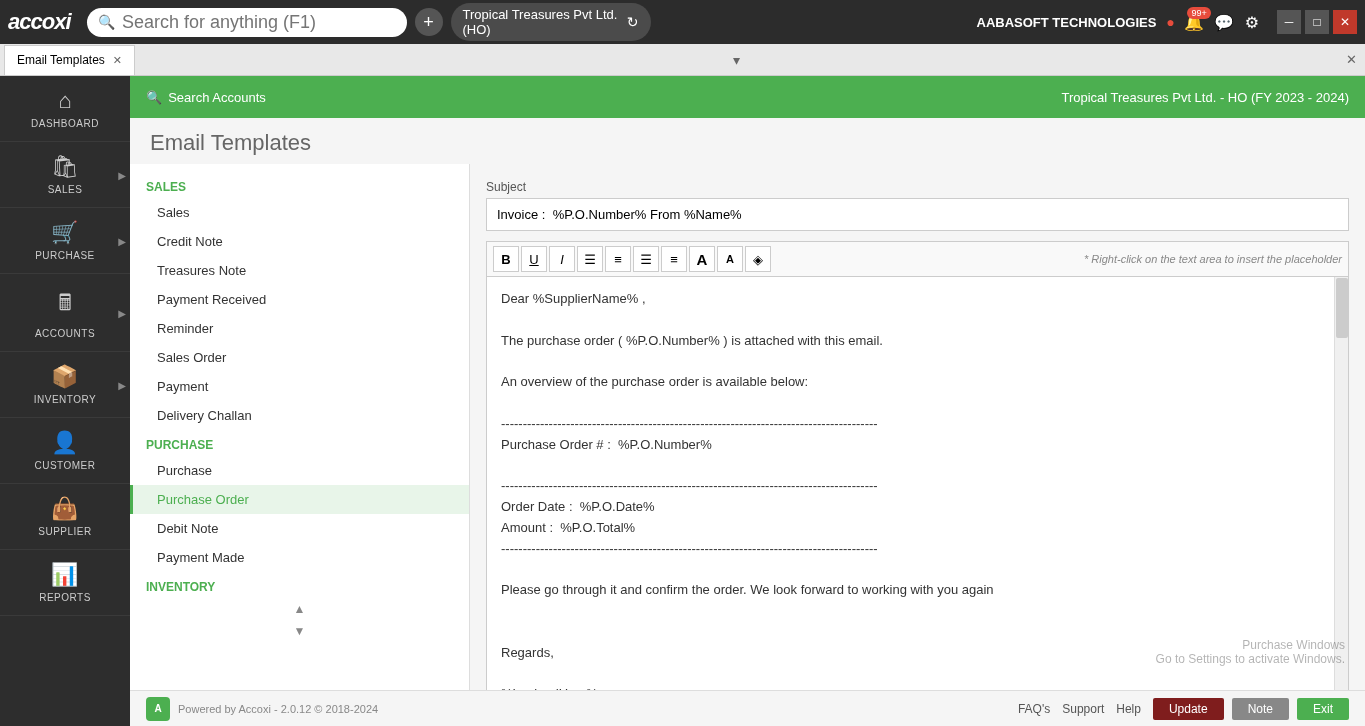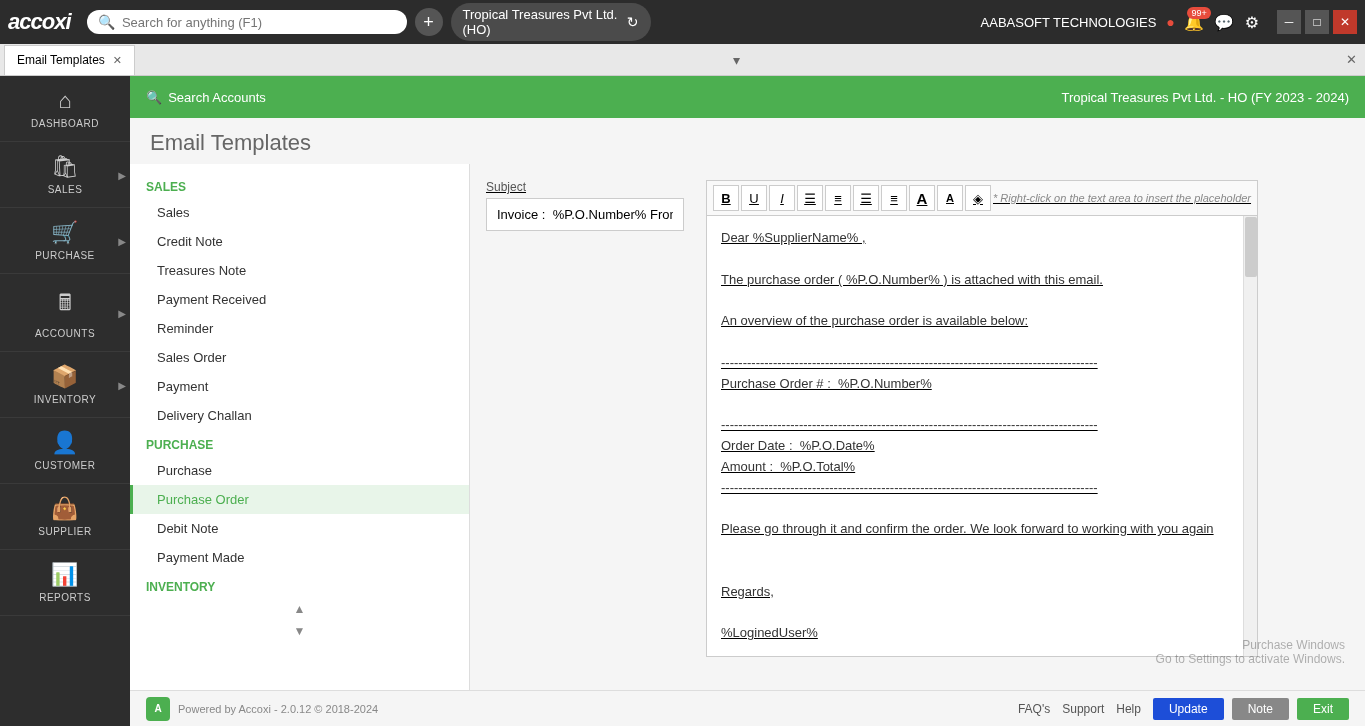--- a/index.html
+++ b/index.html
@@ -2,27 +2,27 @@
 <html><head>
   <meta charset="utf-8">
   <style>
     * { margin: 0; padding: 0; box-sizing: border-box; }
     body { font-family: 'Segoe UI', Arial, sans-serif; font-size: 13px; background: #f0f0f0; width: 1365px; height: 726px; overflow: hidden; }
 
     
     .top-bar { display: flex; align-items: center; background: #2c2c2c; height: 44px; padding: 0 8px; gap: 8px; }
     .logo { color: white; font-size: 22px; font-weight: bold; font-style: italic; letter-spacing: -1px; margin-right: 8px; }
     .search-box { display: flex; align-items: center; background: white; border-radius: 20px; padding: 4px 12px; flex: 0 0 320px; gap: 6px; }
-    .search-box input { border: none; outline: none; font-size: 13px; width: 260px; }
+    .search-box input { border: none; outline: none; font-size: 18px; width: 260px; }
     .search-icon { color: #666; font-size: 14px; }
     .add-btn { background: #555; border: none; color: white; width: 28px; height: 28px; border-radius: 50%; font-size: 18px; cursor: pointer; display: flex; align-items: center; justify-content: center; }
     .company-selector { display: flex; align-items: center; background: rgba(255,255,255,0.15); border-radius: 20px; padding: 4px 12px; gap: 8px; color: white; font-size: 13px; flex: 0 0 200px; }
     .refresh-btn { color: white; cursor: pointer; font-size: 14px; }
     .top-right { display: flex; align-items: center; gap: 10px; margin-left: auto; color: white; }
-    .company-name { font-size: 13px; color: white; font-weight: 400; }
+    .company-name { font-size: 13px; color: white; font-weight: 700; }
     .top-icon { color: white; font-size: 16px; cursor: pointer; position: relative; }
     .badge { position: absolute; top: -6px; right: -6px; background: #e74c3c; color: white; font-size: 9px; border-radius: 8px; padding: 1px 4px; }
     .window-controls { display: flex; gap: 4px; margin-left: 8px; }
     .win-btn { width: 24px; height: 24px; border: none; cursor: pointer; font-size: 12px; display: flex; align-items: center; justify-content: center; }
     .win-min { background: #555; color: white; }
     .win-max { background: #555; color: white; }
     .win-close { background: #c0392b; color: white; }
 
     
     .tab-bar { display: flex; background: #e8e8e8; border-bottom: 1px solid #ccc; align-items: center; padding-left: 4px; height: 32px; }
@@ -55,42 +55,42 @@
     
     .two-panel { display: flex; flex: 1; overflow: hidden; }
 
     
     .left-nav { width: 340px; background: white; border-right: 1px solid #ddd; overflow-y: auto; padding: 8px 0; }
     .left-nav .section-label { font-size: 12px; font-weight: bold; color: #4caf50; padding: 8px 16px 4px; text-transform: uppercase; }
     .left-nav .nav-item { padding: 7px 16px 7px 24px; font-size: 13px; color: #333; cursor: pointer; border-left: 3px solid transparent; }
     .left-nav .nav-item.active { background: #e8f5e9; border-left: 3px solid #4caf50; color: #4caf50; font-weight: 500; }
 
     
-    .right-content { flex: 1; padding: 16px; overflow-y: auto; display: flex; flex-direction: row; gap: 22px; text-decoration: underline; }
+    .right-content { flex: 1; padding: 16px; overflow-y: auto; display: flex; flex-direction: column; gap: 10px; }
     .field-label { font-size: 12px; color: #555; margin-bottom: 4px; }
     .subject-input { width: 100%; border: 1px solid #ccc; padding: 8px 10px; font-size: 13px; outline: none; }
 
     
     .editor-toolbar { display: flex; align-items: center; border: 1px solid #ccc; border-bottom: none; background: #f9f9f9; padding: 4px 6px; gap: 2px; }
     .toolbar-btn { width: 26px; height: 26px; border: 1px solid #ccc; background: white; cursor: pointer; display: flex; align-items: center; justify-content: center; font-size: 13px; }
     .toolbar-hint { margin-left: auto; font-size: 11px; color: #888; font-style: italic; }
 
     
     .email-body { border: 1px solid #ccc; background: white; min-height: 340px; padding: 12px; font-size: 13px; color: #333; line-height: 1.6; overflow-y: auto; position: relative; }
     .email-body .body-text { white-space: pre-wrap; }
     .scrollbar-track { position: absolute; right: 0; top: 0; bottom: 0; width: 14px; background: #f0f0f0; border-left: 1px solid #ddd; }
     .scrollbar-thumb { width: 12px; margin: 1px; background: #ccc; height: 60px; border-radius: 2px; }
 
     
     .footer { display: flex; align-items: center; background: #f5f5f5; border-top: 1px solid #ddd; padding: 6px 16px; height: 36px; }
     .footer-text { font-size: 11px; color: #888; flex: 1; }
     .footer-links { display: flex; gap: 12px; font-size: 12px; color: #555; cursor: pointer; }
     .footer-actions { display: flex; gap: 8px; margin-left: 12px; }
     .footer-btn { padding: 4px 16px; border: none; cursor: pointer; font-size: 12px; color: white; border-radius: 2px; }
-    .btn-update { background: #1d4ed8; }
+    .btn-update { background: #7f1d1d; }
     .btn-reset { background: #888; }
     .btn-exit { background: #4caf50; }
     .accoxi-logo-footer { width: 24px; height: 24px; background: #4caf50; border-radius: 4px; margin-right: 8px; display: flex; align-items: center; justify-content: center; }
 
     
     .watermark { position: absolute; bottom: 60px; right: 20px; color: rgba(0,0,0,0.3); font-size: 12px; text-align: right; pointer-events: none; }
   </style>
 </head>
 <body>
 

